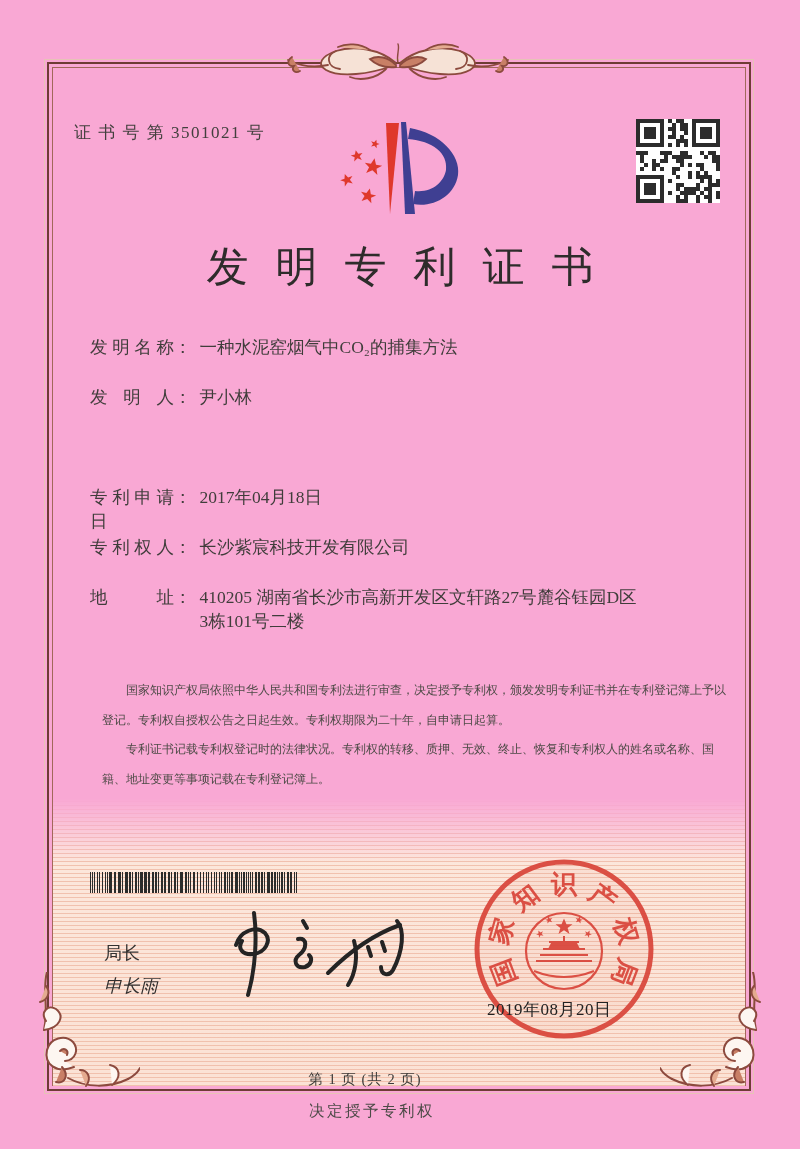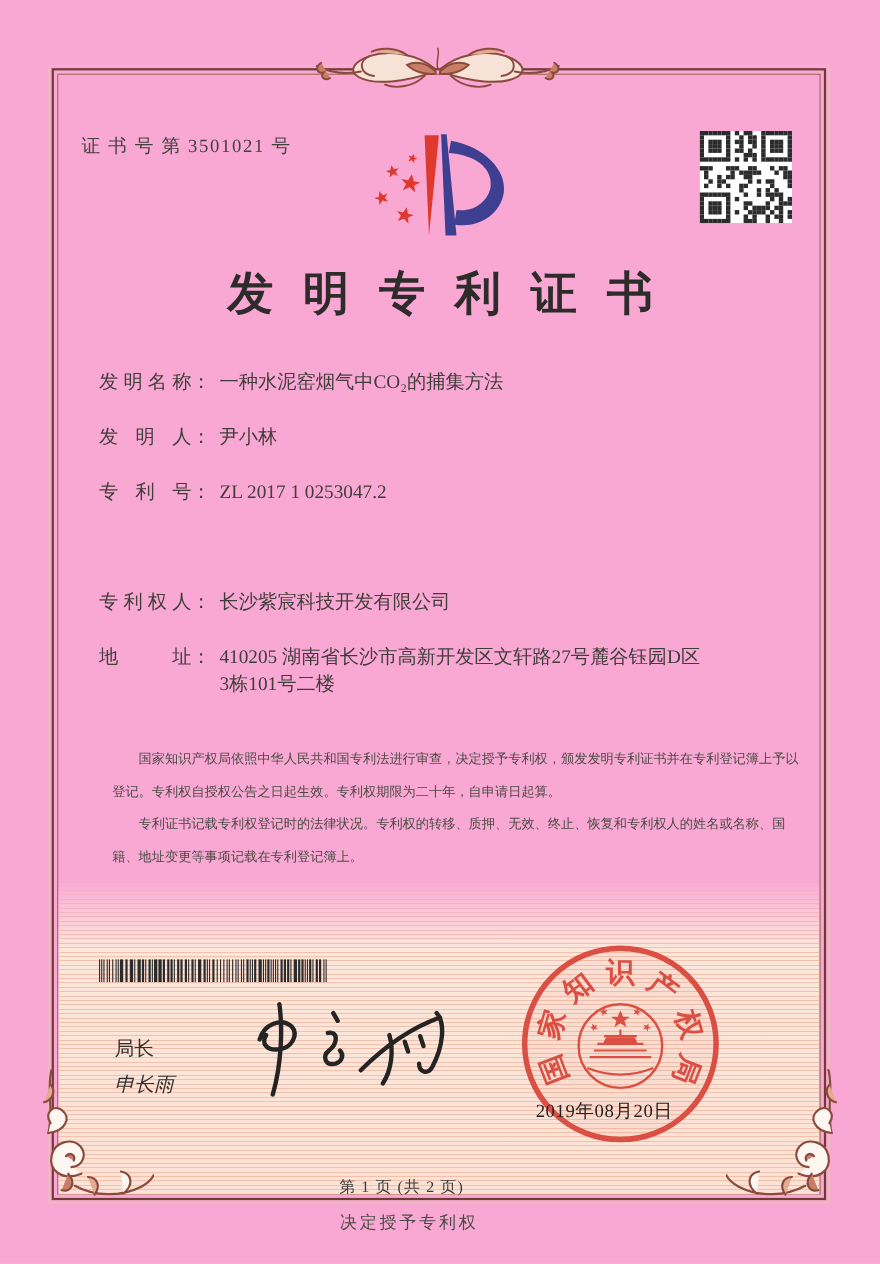--- a/index.html
+++ b/index.html
@@ -13,21 +13,21 @@
   .frame-inner{position:absolute;inset:3px;border:1px solid #a2685a;}
 
   
   .guilloche{left:53px;top:798px;width:692px;height:288px;z-index:2;
     background-image:repeating-linear-gradient(0deg,rgba(238,184,163,.8) 0 1px,rgba(0,0,0,0) 1px 4px),
                      linear-gradient(#fce8dd,#fbe2d5);
     -webkit-mask-image:linear-gradient(180deg,transparent 0,#000 65px);
     mask-image:linear-gradient(180deg,transparent 0,#000 65px);}
 
   .cert-no{left:74px;top:121px;font-size:17px;letter-spacing:1.5px;color:#43403e;z-index:3;}
-  .title{left:0;top:239px;width:100%;text-align:center;font-size:42px;font-weight:700;
+  .title{left:0;top:239px;width:100%;text-align:center;font-size:42px;font-weight:400;
          letter-spacing:27px;text-indent:27px;color:#2e2c2b;z-index:3;}
 
   .row{left:90px;width:650px;font-size:17.5px;color:#403d3b;z-index:3;line-height:1.35;}
   .flabel{display:inline-block;width:84px;text-align:justify;text-align-last:justify;vertical-align:top;}
   .flabel.wide{width:118px;}
   .colon{margin-right:8px;vertical-align:top;}
   .fvalue{display:inline-block;vertical-align:top;max-width:530px;}
   .fvalue .line{display:block;}
   .pair2{position:absolute;left:303px;top:0;}
 
@@ -342,22 +342,22 @@
   </svg>
 
   <div class="abs title">发明专利证书</div>
 
   <div class="abs row" style="top:386px">
     <span class="flabel">发明人</span><span class="colon">：</span><span class="fvalue">尹小林</span>
   </div>
   <div class="abs row" style="top:336px">
     <span class="flabel">发明名称</span><span class="colon">：</span><span class="fvalue">一种水泥窑烟气中CO₂的捕集方法</span>
   </div>
-  <div class="abs row" style="top:436px">
-    <span class="flabel">专利号</span><span class="colon">：</span><span class="fvalue">ZL 2017 1 0253047.2</span>
+  <div class="abs row" style="top:486px">
+    <span class="flabel">专利申请日</span><span class="colon">：</span><span class="fvalue">2017年04月18日</span>
   </div>
   <div class="abs row" style="top:536px">
     <span class="flabel">专利权人</span><span class="colon">：</span><span class="fvalue">长沙紫宸科技开发有限公司</span>
   </div>
   <div class="abs row" style="top:586px">
     <span class="flabel">地址</span><span class="colon">：</span><span class="fvalue"><span class="line">410205 湖南省长沙市高新开发区文轩路27号麓谷钰园D区</span><span class="line">3栋101号二楼</span></span>
   </div>
 
   <div class="abs paras">
     <p>国家知识产权局依照中华人民共和国专利法进行审查，决定授予专利权，颁发发明专利证书并在专利登记簿上予以登记。专利权自授权公告之日起生效。专利权期限为二十年，自申请日起算。</p>

